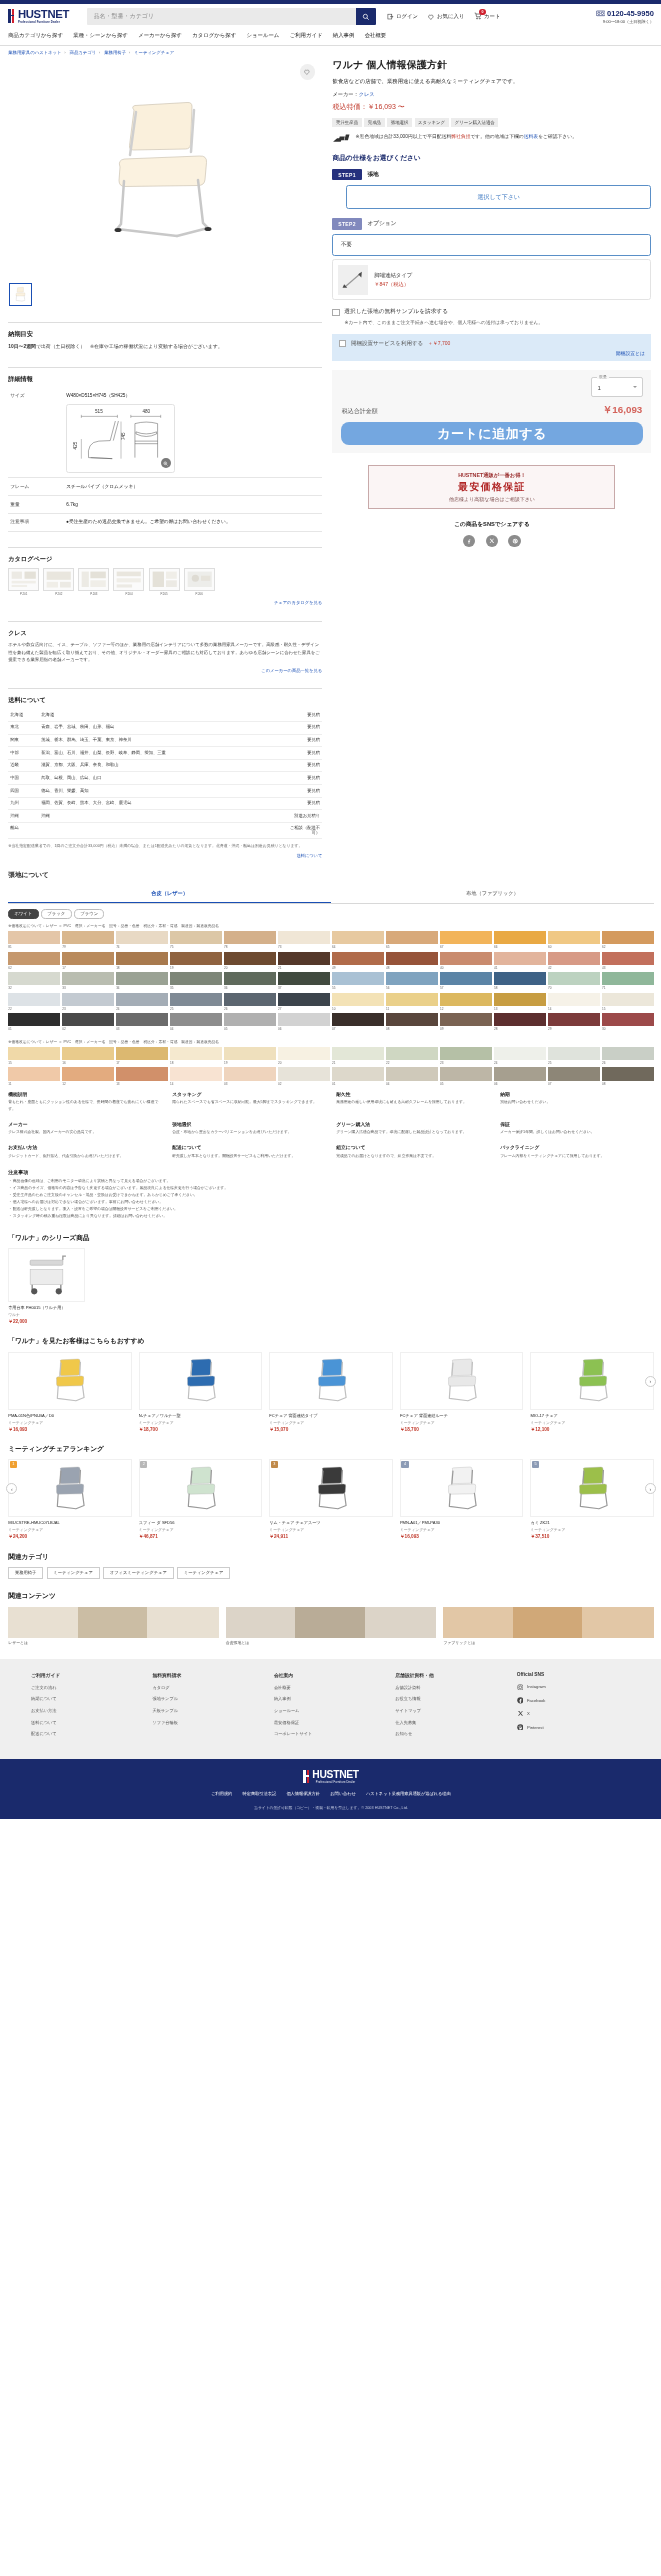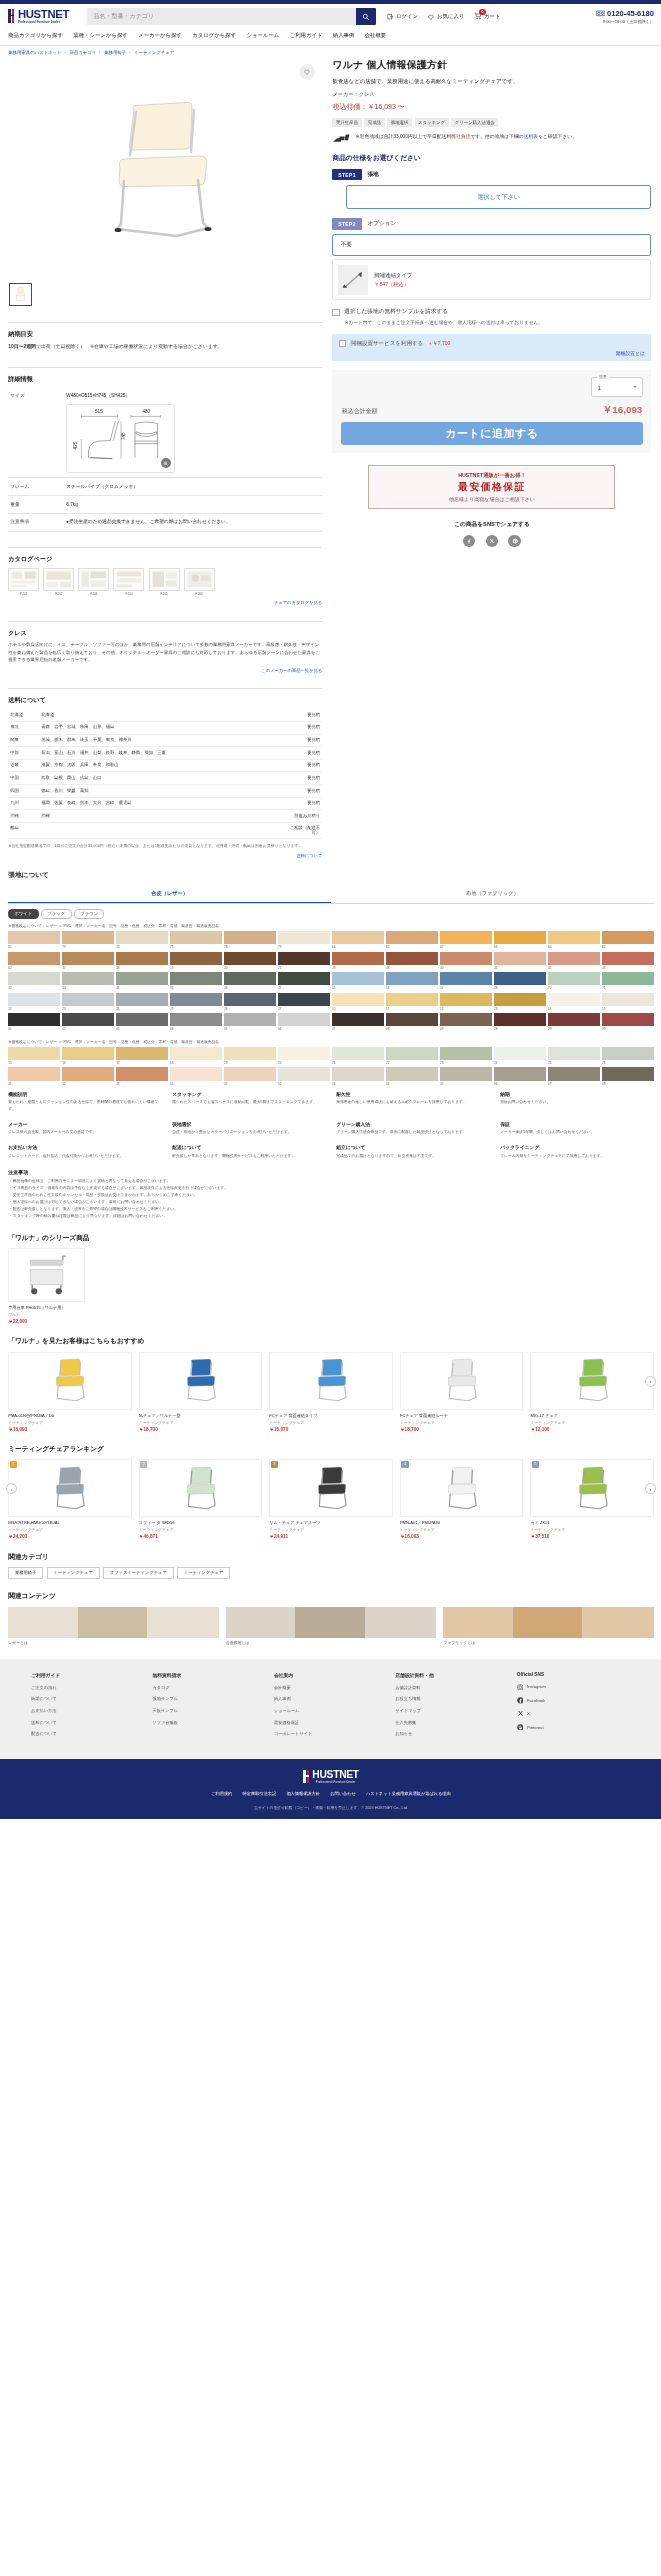--- a/index.html
+++ b/index.html
@@ -178,22 +178,22 @@
     width: 52px; height: 20.6px; display: flex; align-items: center; padding: 0 5.2px;
   }
   .qty .lab { position: absolute; top: -3.6px; left: 4.6px; background: #f7f7f7; padding: 0 2.1px; font-size: 3.9px; color: #888; }
   .qty .val { font-size: 6.2px; color: #444; }
   .qty .car { margin-left: auto; width: 0; height: 0; border-left: 2.6px solid transparent; border-right: 2.6px solid transparent; border-top: 2.6px solid #999; }
   .totrow { display: flex; align-items: baseline; justify-content: space-between; margin: 6.2px 1px 5.7px; }
   .totrow .l { font-size: 6px; color: #555; }
   .totrow .r { font-size: 9.8px; font-weight: 700; color: #d4635b; }
   .cart-btn {
     width: 100%; background: #74a7e0; color: #fff; border: none;
-    height: 23px; font-size: 11px; font-weight: 700; cursor: pointer;
-    font-family: inherit; letter-spacing: 0.5px; border-radius: 3px;
+    height: 23px; font-size: 13px; font-weight: 700; cursor: pointer;
+    font-family: inherit; letter-spacing: 0.5px; border-radius: 8px;
   }
 
   .guar { border: 0.5px solid #c8a9a9; background: #fbf5f5; text-align: center; padding: 6.2px 5.2px; margin: 11.3px 36px 0; }
   .guar .g1 { font-size: 5.3px; color: #9b2f2f; font-weight: 700; }
   .guar .g2 { font-size: 9.8px; color: #b12626; font-weight: 900; letter-spacing: 1.5px; margin: 2.1px 0 1.5px; }
   .guar .g3 { font-size: 5px; color: #7a4a4a; }
   .share { text-align: center; margin-top: 12.4px; }
   .share .st { font-size: 5.7px; font-weight: 700; color: #222; }
   .share .sicons { display: flex; justify-content: center; gap: 10.3px; margin-top: 5.7px; }
   .sic { width: 12.4px; height: 12.4px; border-radius: 50%; background: #8c8c8c; display: flex; align-items: center; justify-content: center; cursor: pointer;}
@@ -323,21 +323,21 @@
     </div>
   </div>
 
   <div class="tel">
     <div class="num">
       <svg width="9.3" height="6.7" viewBox="0 0 24 16">
         <rect x="0.8" y="2" width="22.4" height="12" rx="2" fill="none" stroke="#1a2a6c" stroke-width="1.6"></rect>
         <circle cx="7.5" cy="8" r="3" fill="none" stroke="#1a2a6c" stroke-width="1.6"></circle>
         <circle cx="16.5" cy="8" r="3" fill="none" stroke="#1a2a6c" stroke-width="1.6"></circle>
       </svg>
-      <span>0120-45-6180</span>
+      <span>0120-45-9950</span>
     </div>
     <div class="hours">9:00〜18:00（土日祝除く）</div>
   </div>
 </div>
 
 <div class="nav">
   <div class="nav-item">商品カテゴリから探す</div>
   <div class="nav-item">業種・シーンから探す</div>
   <div class="nav-item">メーカーから探す</div>
   <div class="nav-item">カタログから探す</div>

